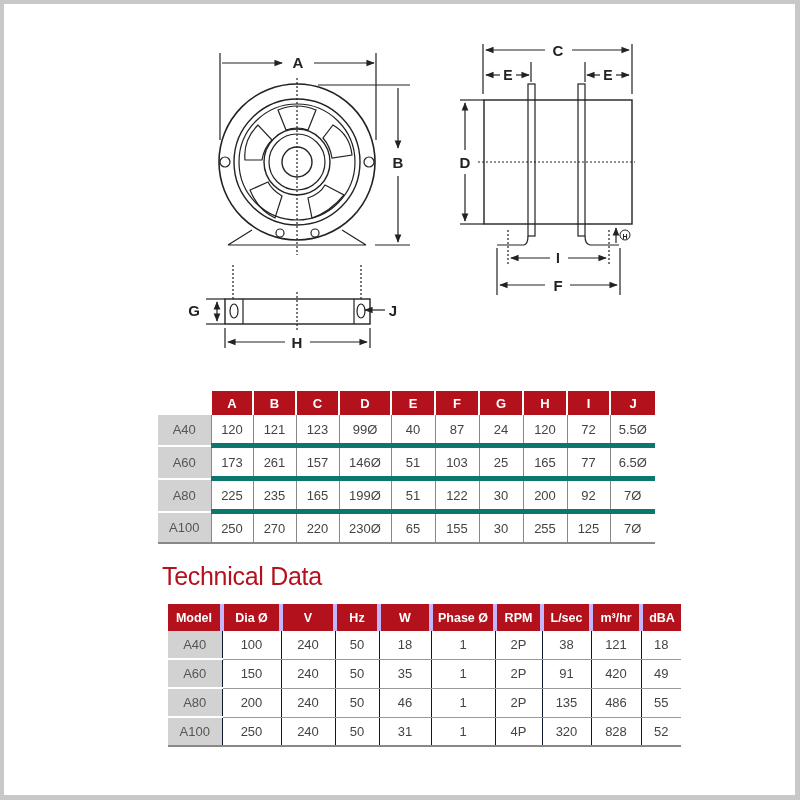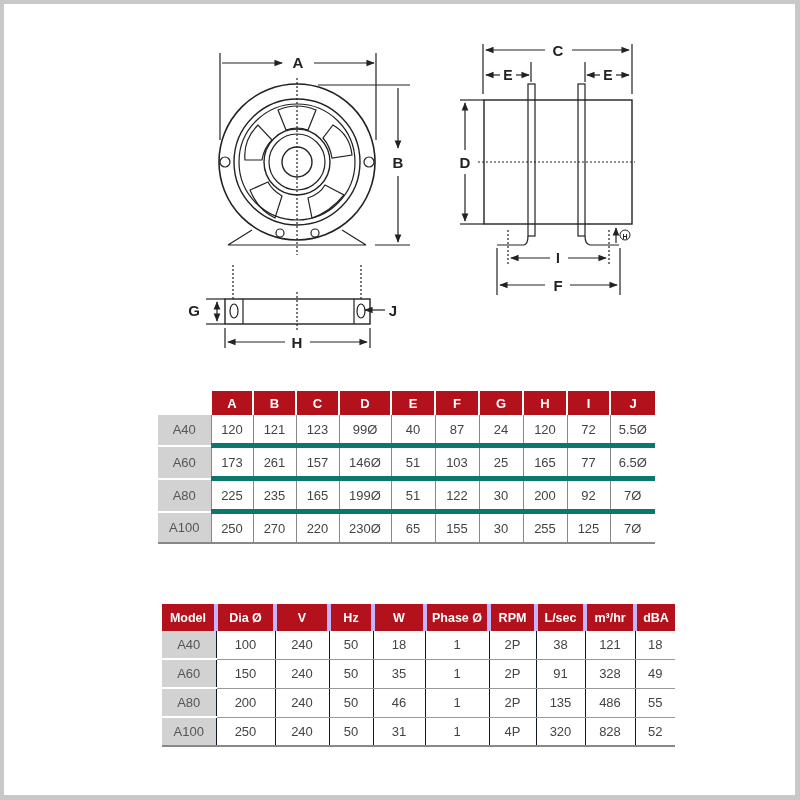--- a/index.html
+++ b/index.html
@@ -8,21 +8,21 @@
   svg.diag { position:absolute; left:0; top:0; }
   .tbl { position:absolute; border-collapse:collapse; font-family:"Liberation Sans", sans-serif; }
   .tbl td, .tbl th { padding:0; text-align:center; font-size:13px; color:#444; }
   .dim { left:154px; top:387px; }
   .dim th { background:#b3121d; color:#fff; font-weight:bold; font-size:13px; height:24px; border-left:2px solid #fff; }
   .dim th.blank { background:transparent; border:none; }
   .dim td { height:28px; border-left:1px solid #888; border-bottom:5px solid #0f766e; }
   .dim td.model { background:#d2d2d2; color:#555; border-left:none; border-bottom:2px solid #fff; }
   .dim tr:last-child td { border-bottom:2px solid #888; }
   .tech-title { position:absolute; left:158px; top:558px; font-size:25px; color:#b3121d; font-family:"Liberation Sans", sans-serif; letter-spacing:-0.3px; }
-  .tech { left:158px; top:600px; }
+  .tech { left:164px; top:600px; }
   .tech th { background:#b3121d; color:#fff; font-weight:bold; font-size:12.5px; height:27px; border-left:4px solid #c4b5fd; }
   .tech th:first-child { border-left:none; }
   .tech td { height:27px; border-left:1px solid #0f172a; border-bottom:1px solid #999; }
   .tech td.model { background:#d2d2d2; color:#555; border-left:none; border-bottom:2px solid #fff; }
   .tech tr:last-child td { border-bottom:2px solid #888; }
 </style>
 </head>
 <body>
 
 <div class="page">
@@ -193,20 +193,21 @@
         <td>65</td>
         <td>155</td>
         <td>30</td>
         <td>255</td>
         <td>125</td>
         <td>7Ø</td>
       </tr>
     </tbody>
   </table>
 
+  <div class="tech-title">Technical Data</div>
 
   <table class="tbl tech">
     <thead>
       <tr>
         <th style="width:52px">Model</th>
         <th style="width:55px">Dia Ø</th>
         <th style="width:50px">V</th>
         <th style="width:40px">Hz</th>
         <th style="width:48px">W</th>
         <th style="width:60px">Phase Ø</th>
@@ -231,21 +232,21 @@
       </tr>
       <tr>
         <td class="model">A60</td>
         <td>150</td>
         <td>240</td>
         <td>50</td>
         <td>35</td>
         <td>1</td>
         <td>2P</td>
         <td>91</td>
-        <td>328</td>
+        <td>420</td>
         <td>49</td>
       </tr>
       <tr>
         <td class="model">A80</td>
         <td>200</td>
         <td>240</td>
         <td>50</td>
         <td>46</td>
         <td>1</td>
         <td>2P</td>

